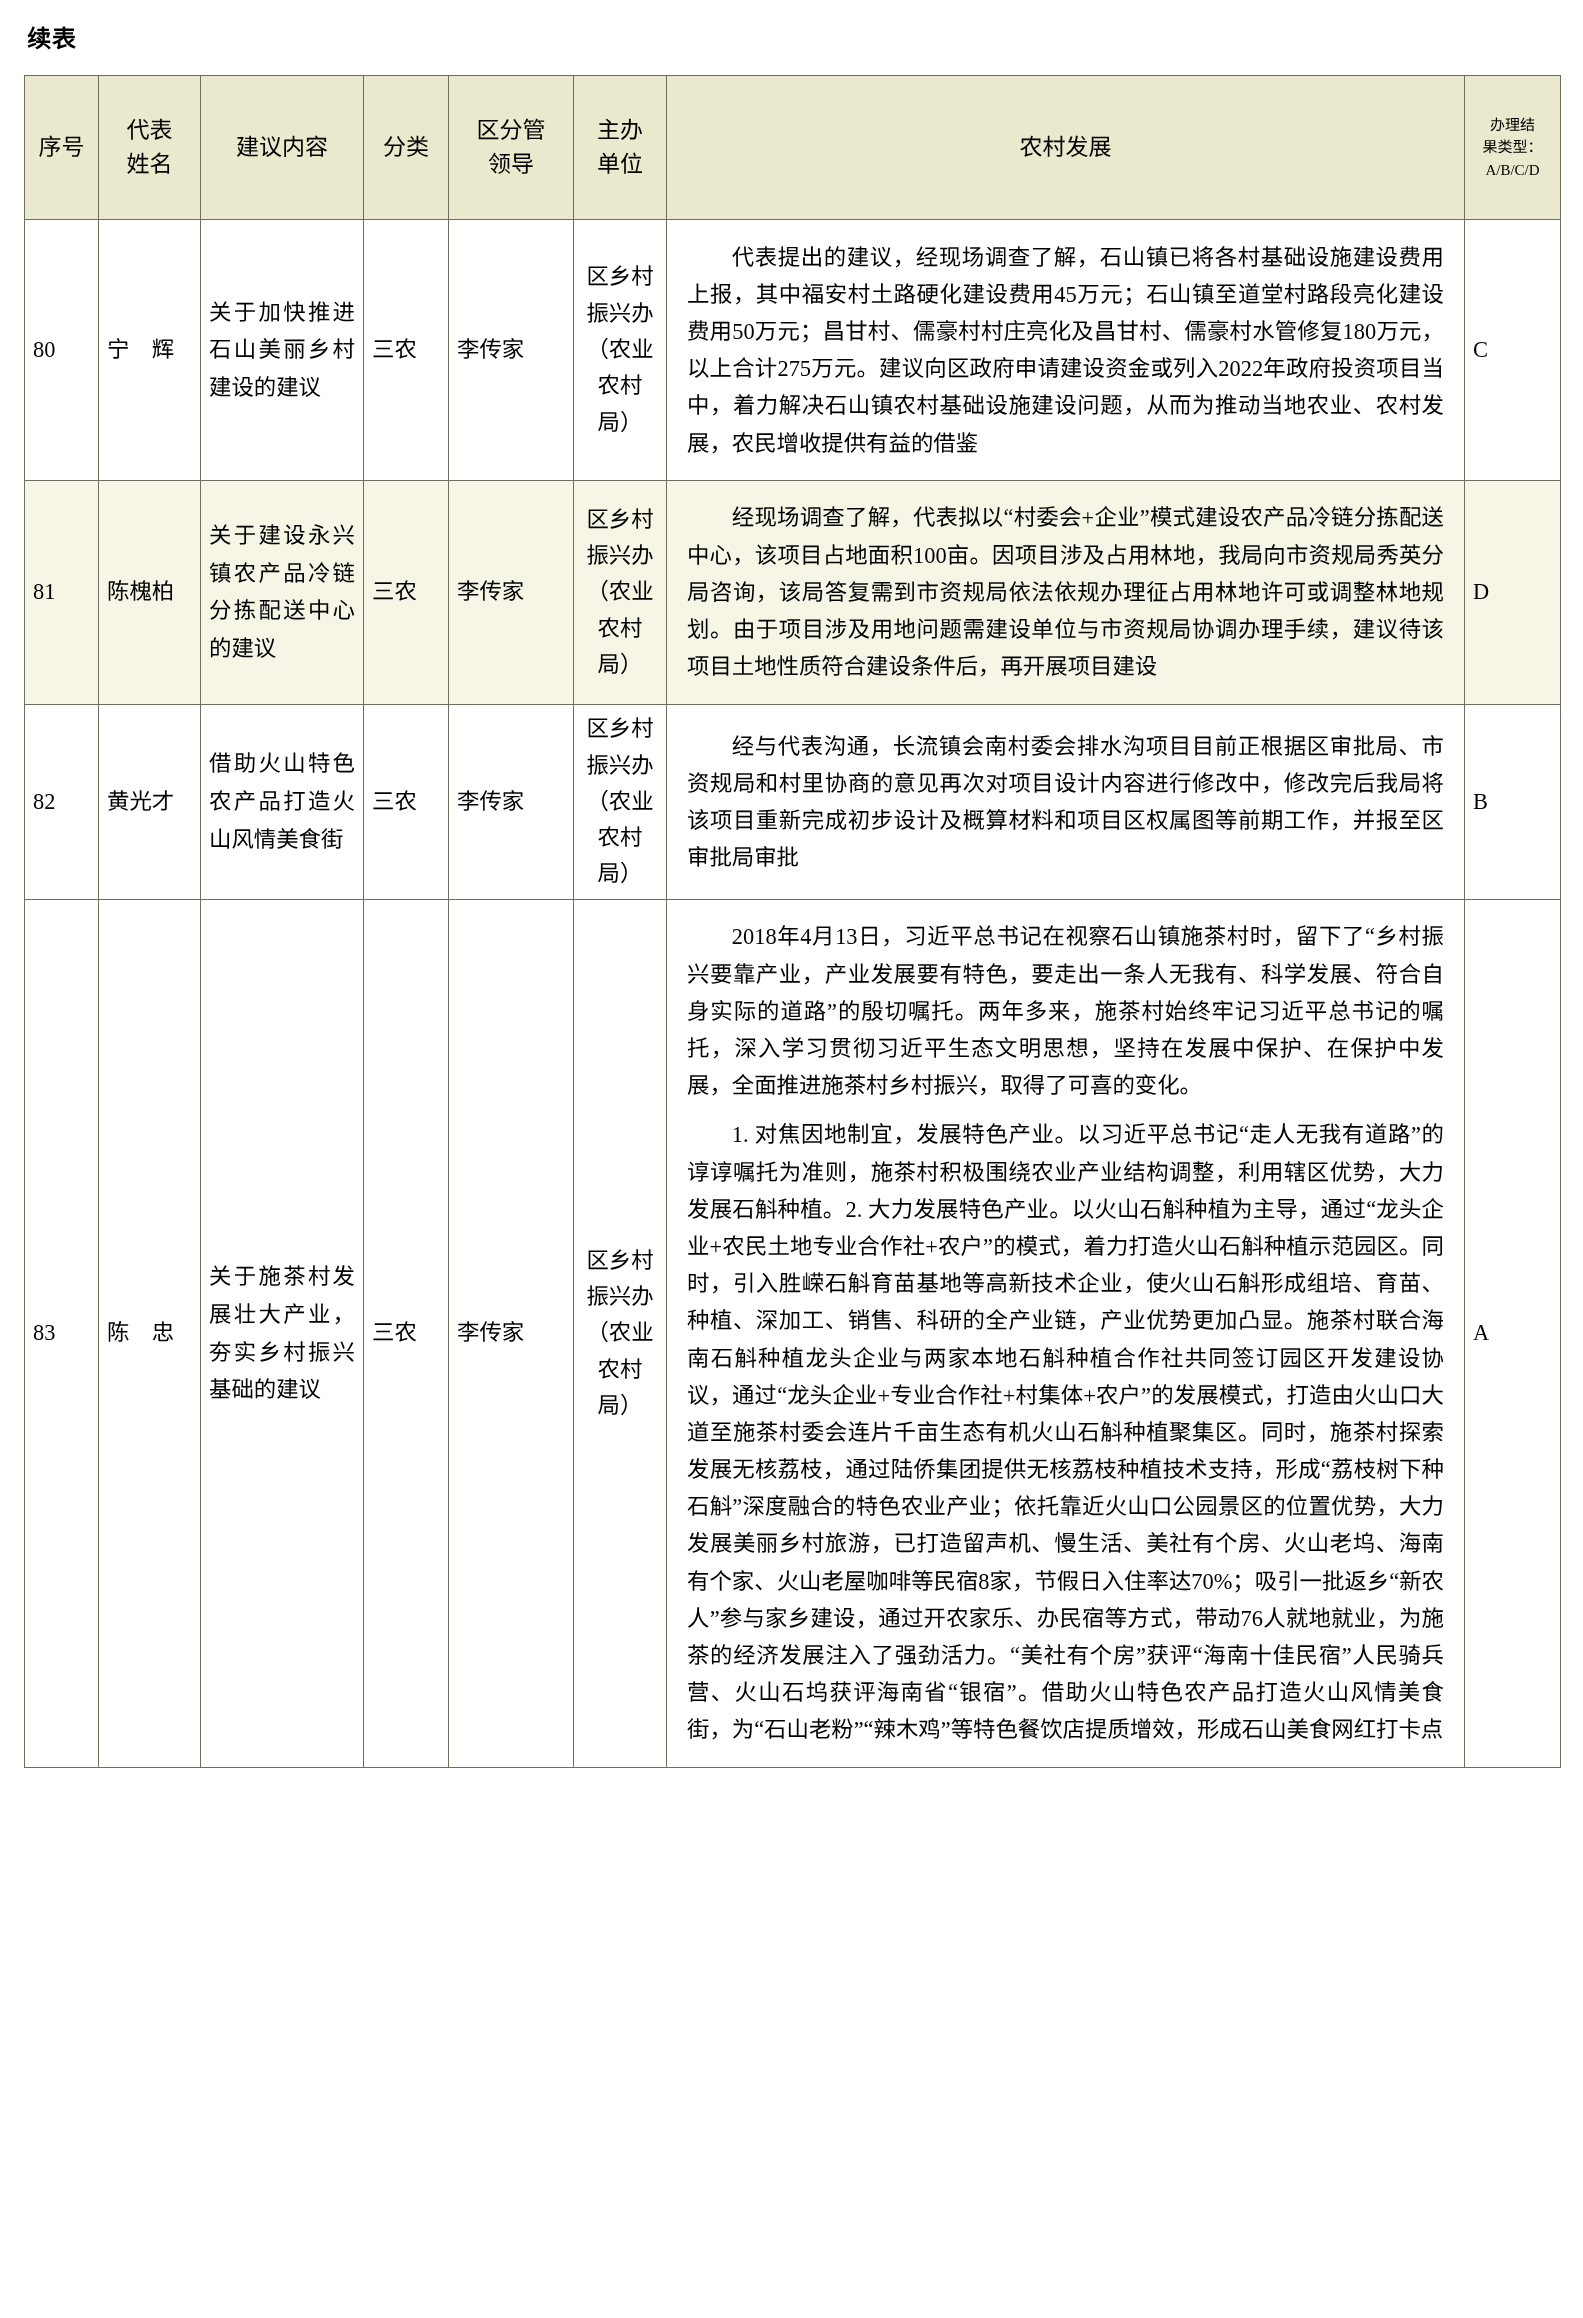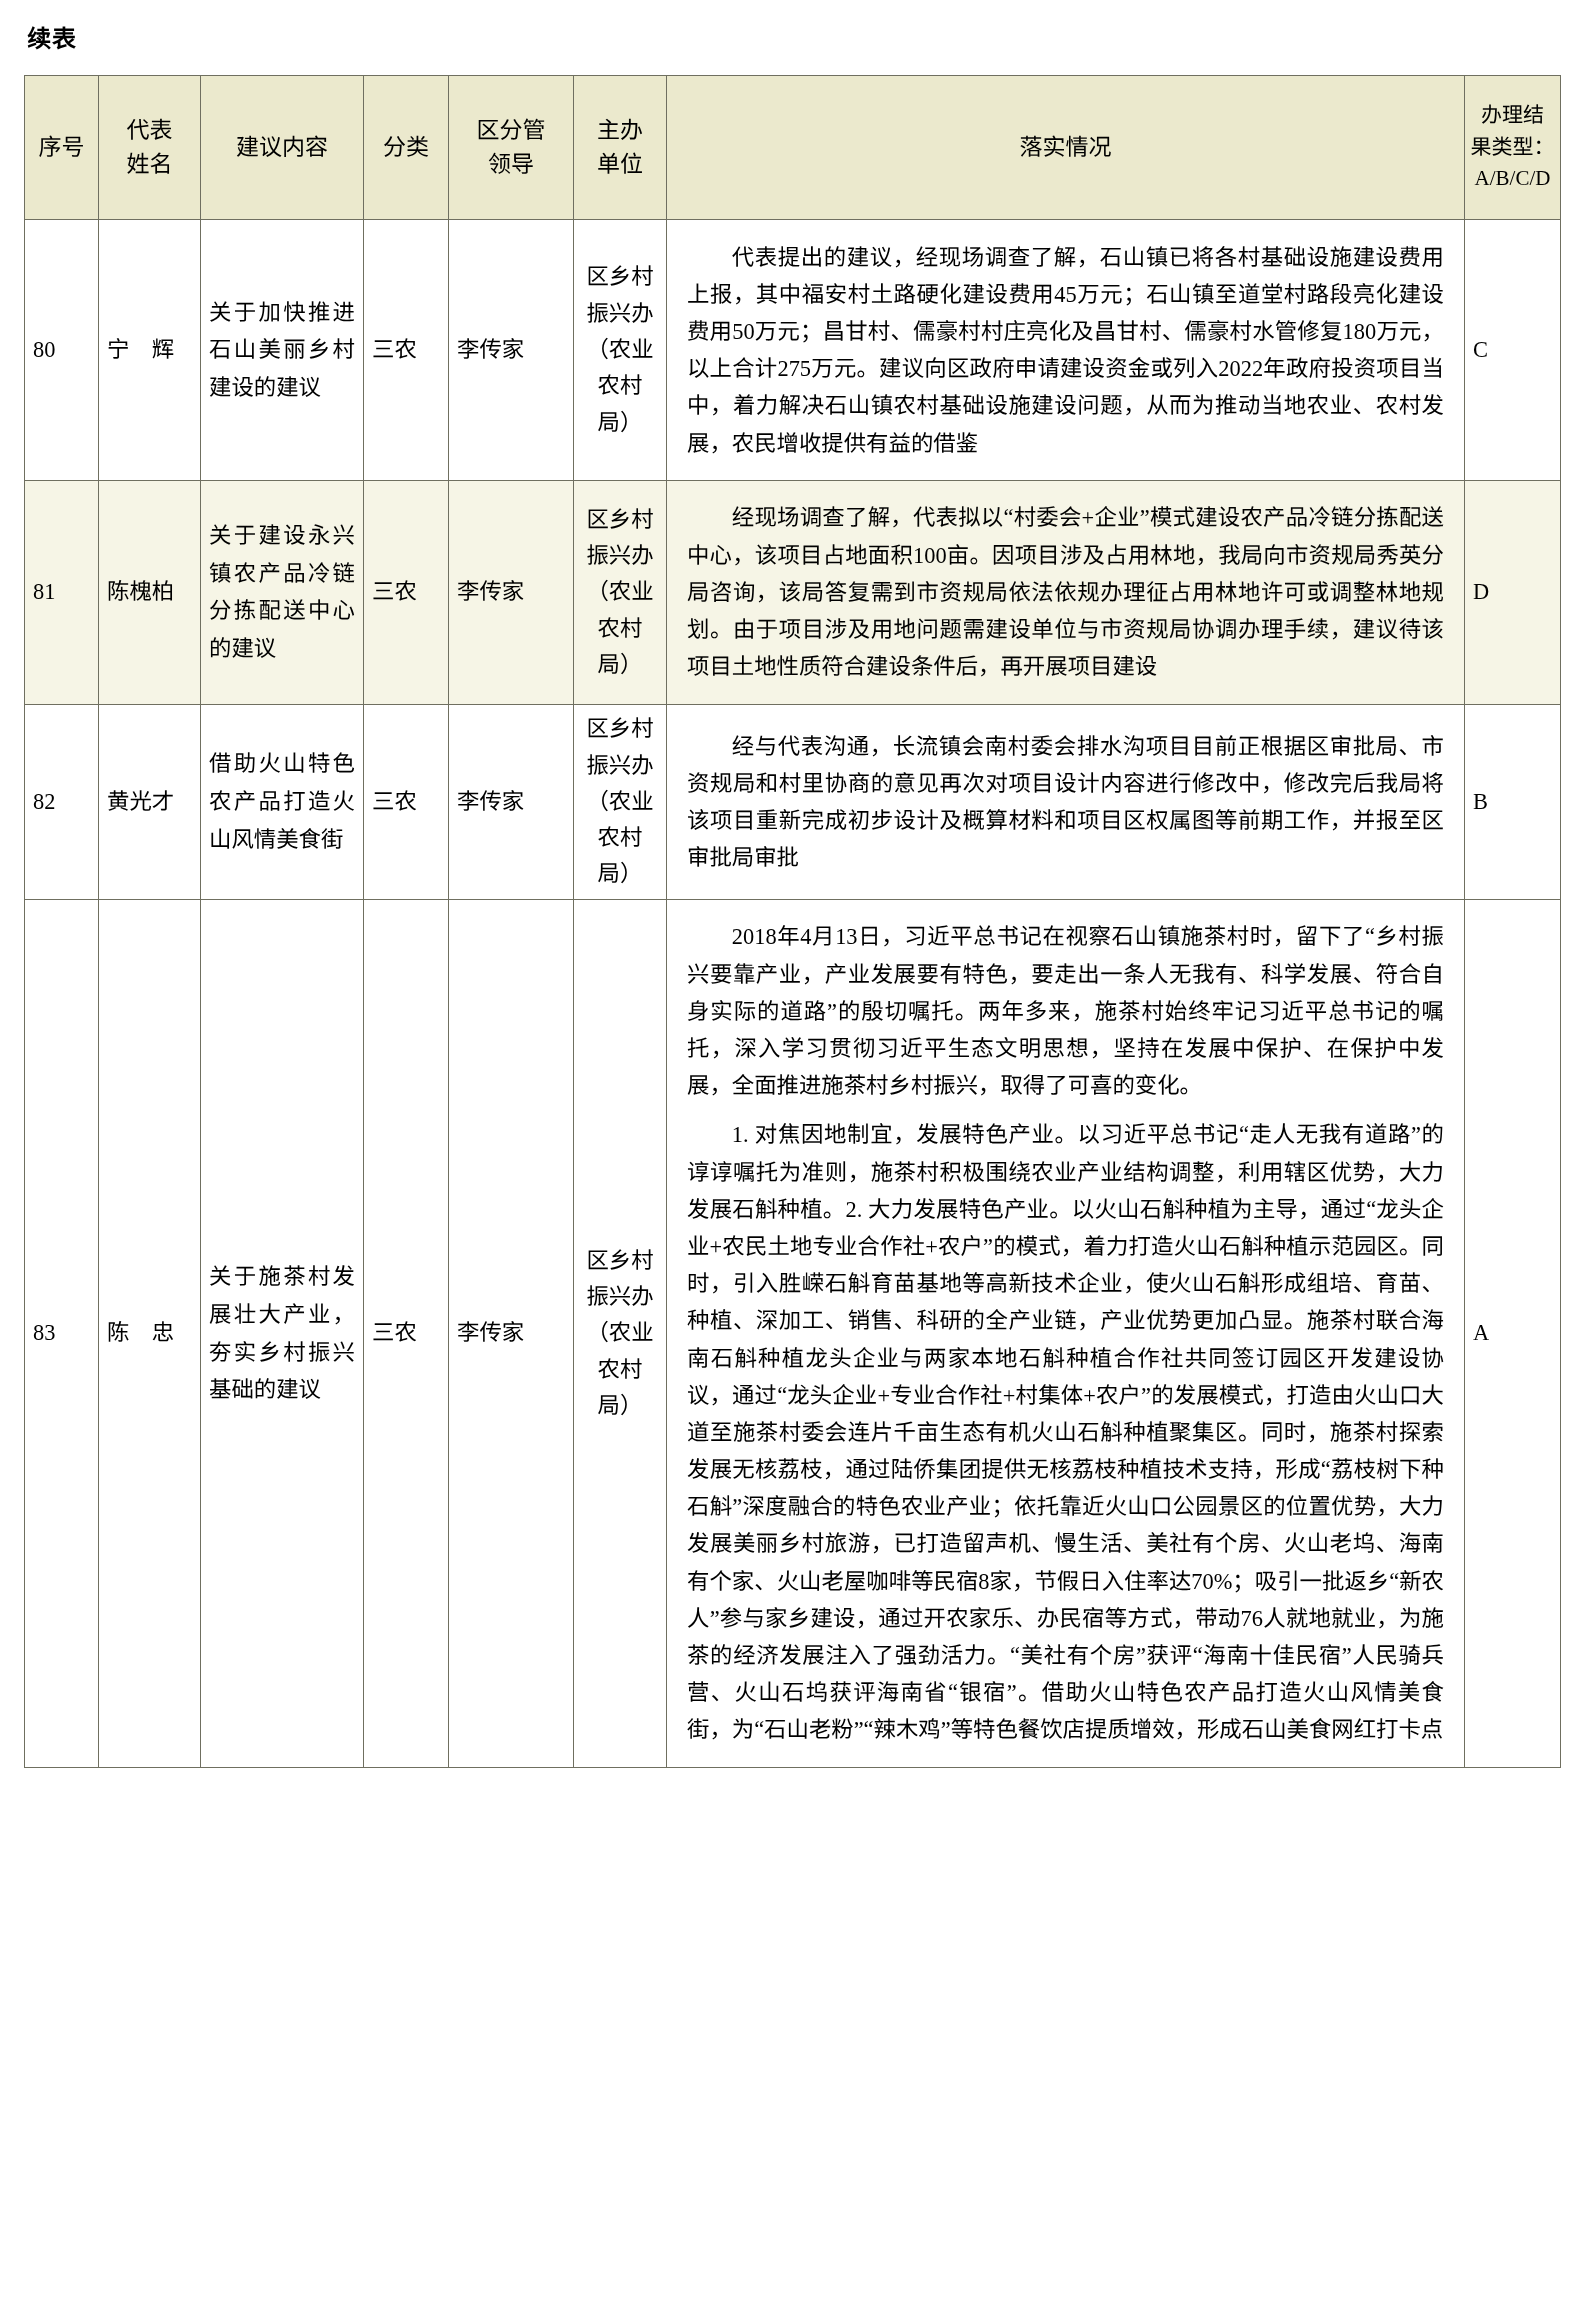--- a/index.html
+++ b/index.html
@@ -46,21 +46,21 @@
     background: #ebe9cd;
     font-weight: normal;
     font-size: 23px;
     line-height: 1.45;
     text-align: center;
     border-top: 1.6px solid #3a3a32;
     border-bottom: 1.6px solid #5c5c4e;
     height: 144px;
   }
   thead th.th-result {
-    font-size: 21px;
+    font-size: 15px;
     line-height: 1.5;
     padding: 4.8px 3.2px;
     text-align: center;
   }
   
   col.c-no      { width: 74px;  }
   col.c-name    { width: 102px; }
   col.c-content { width: 163px; }
   col.c-class   { width: 85px; }
   col.c-leader  { width: 125px; }
@@ -139,21 +139,21 @@
         <th>建议内容</th>
         <th>分类</th>
         <th>
           <div>区分管</div>
           <div>领导</div>
         </th>
         <th>
           <div>主办</div>
           <div>单位</div>
         </th>
-        <th>落实情况</th>
+        <th>农村发展</th>
         <th class="th-result">
           <div>办理结</div>
           <div>果类型：</div>
           <div>A/B/C/D</div>
         </th>
       </tr>
     </thead>
     <tbody>
 
       <tr class="row-plain">

